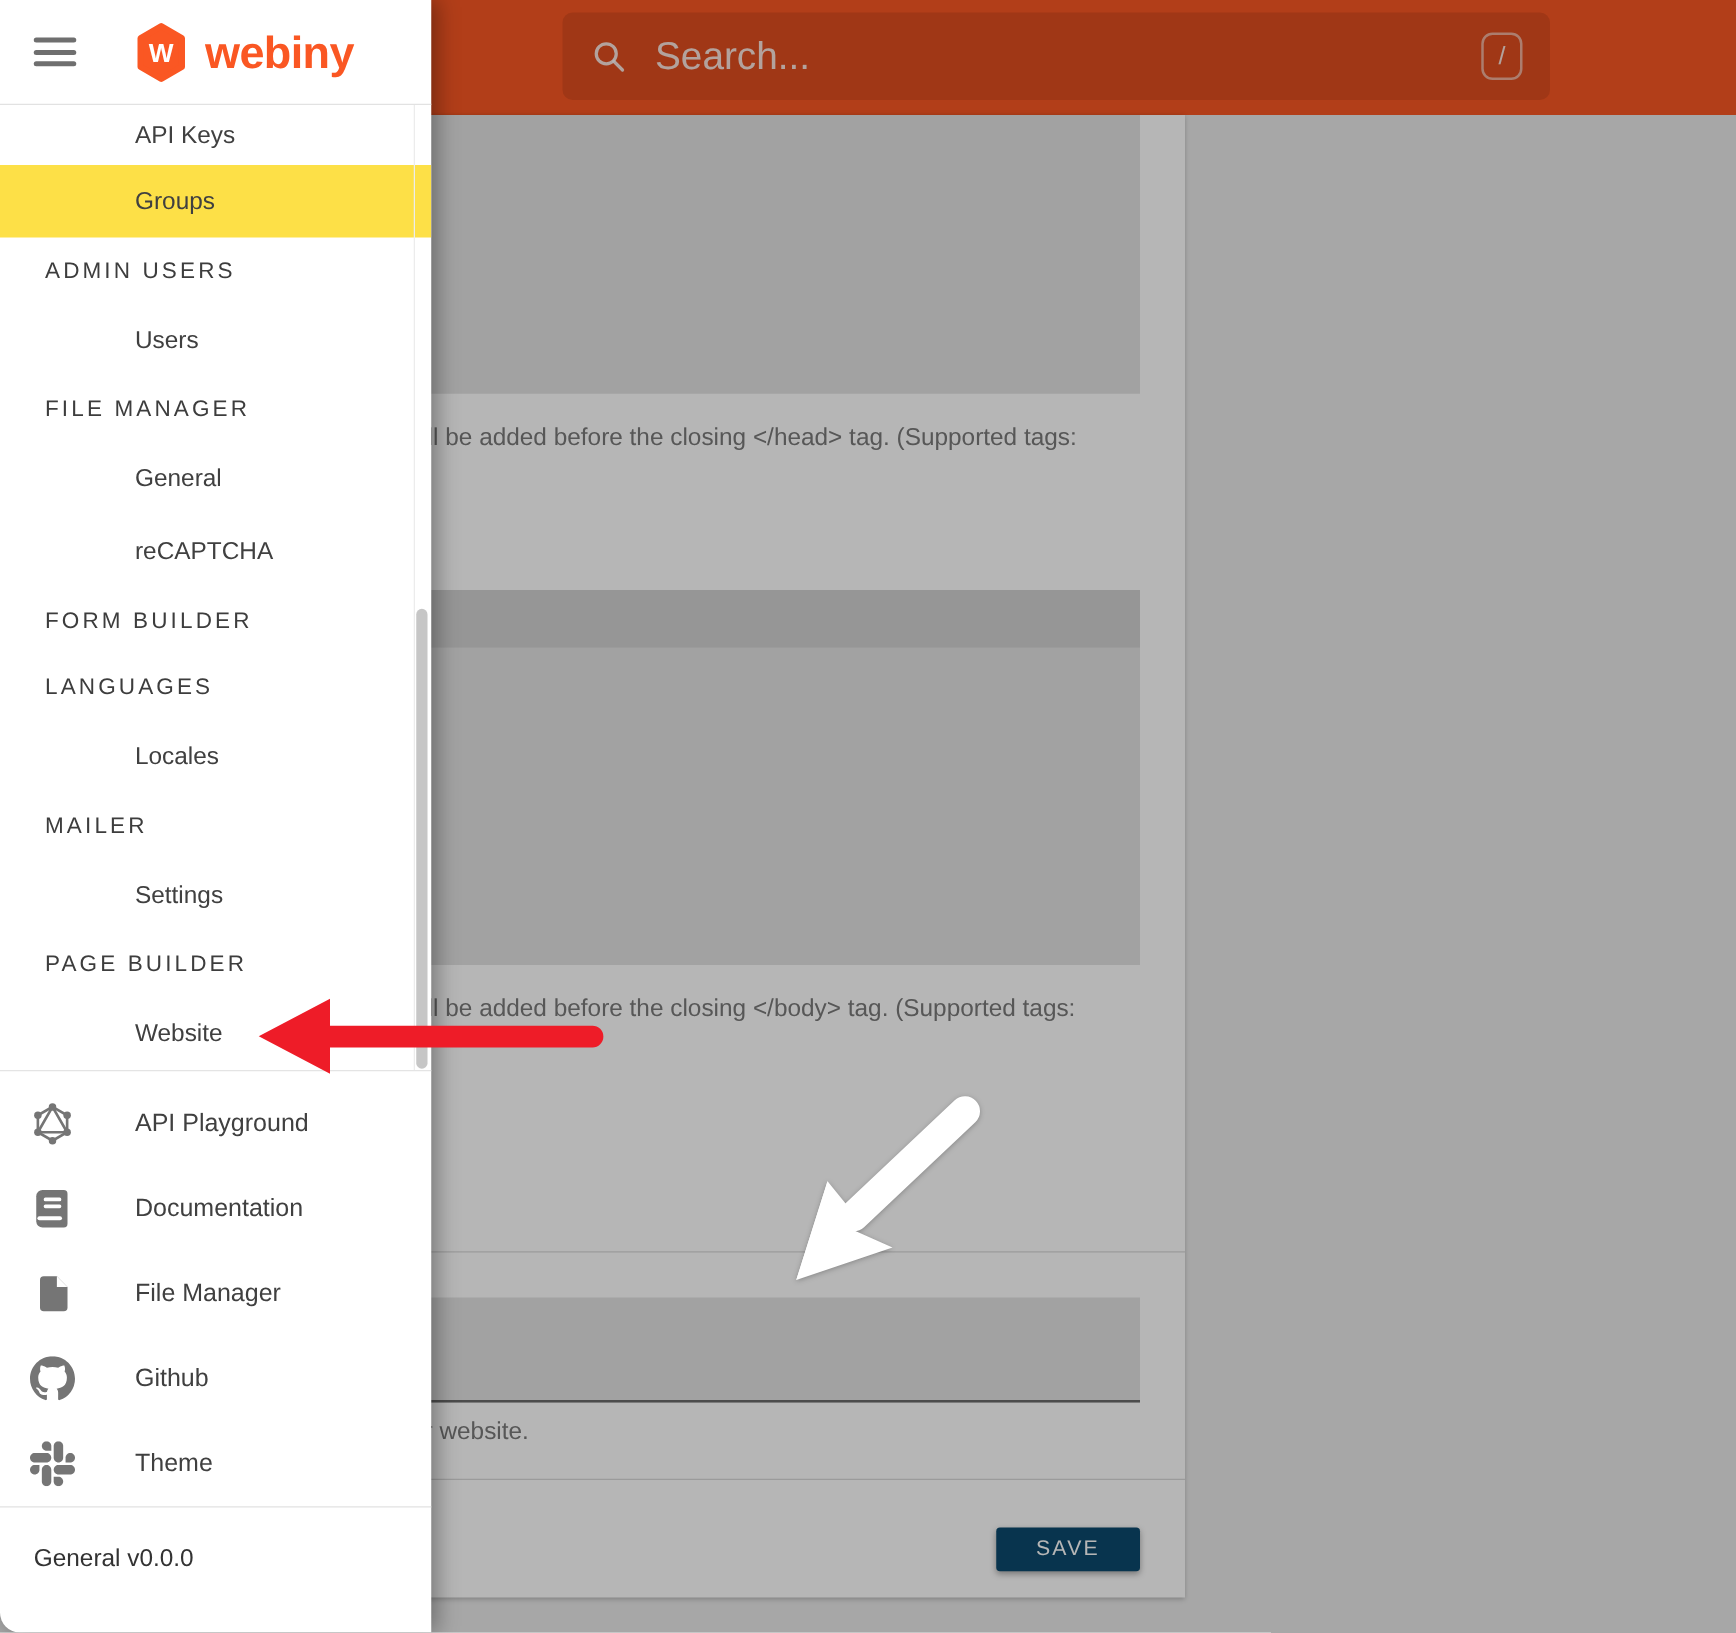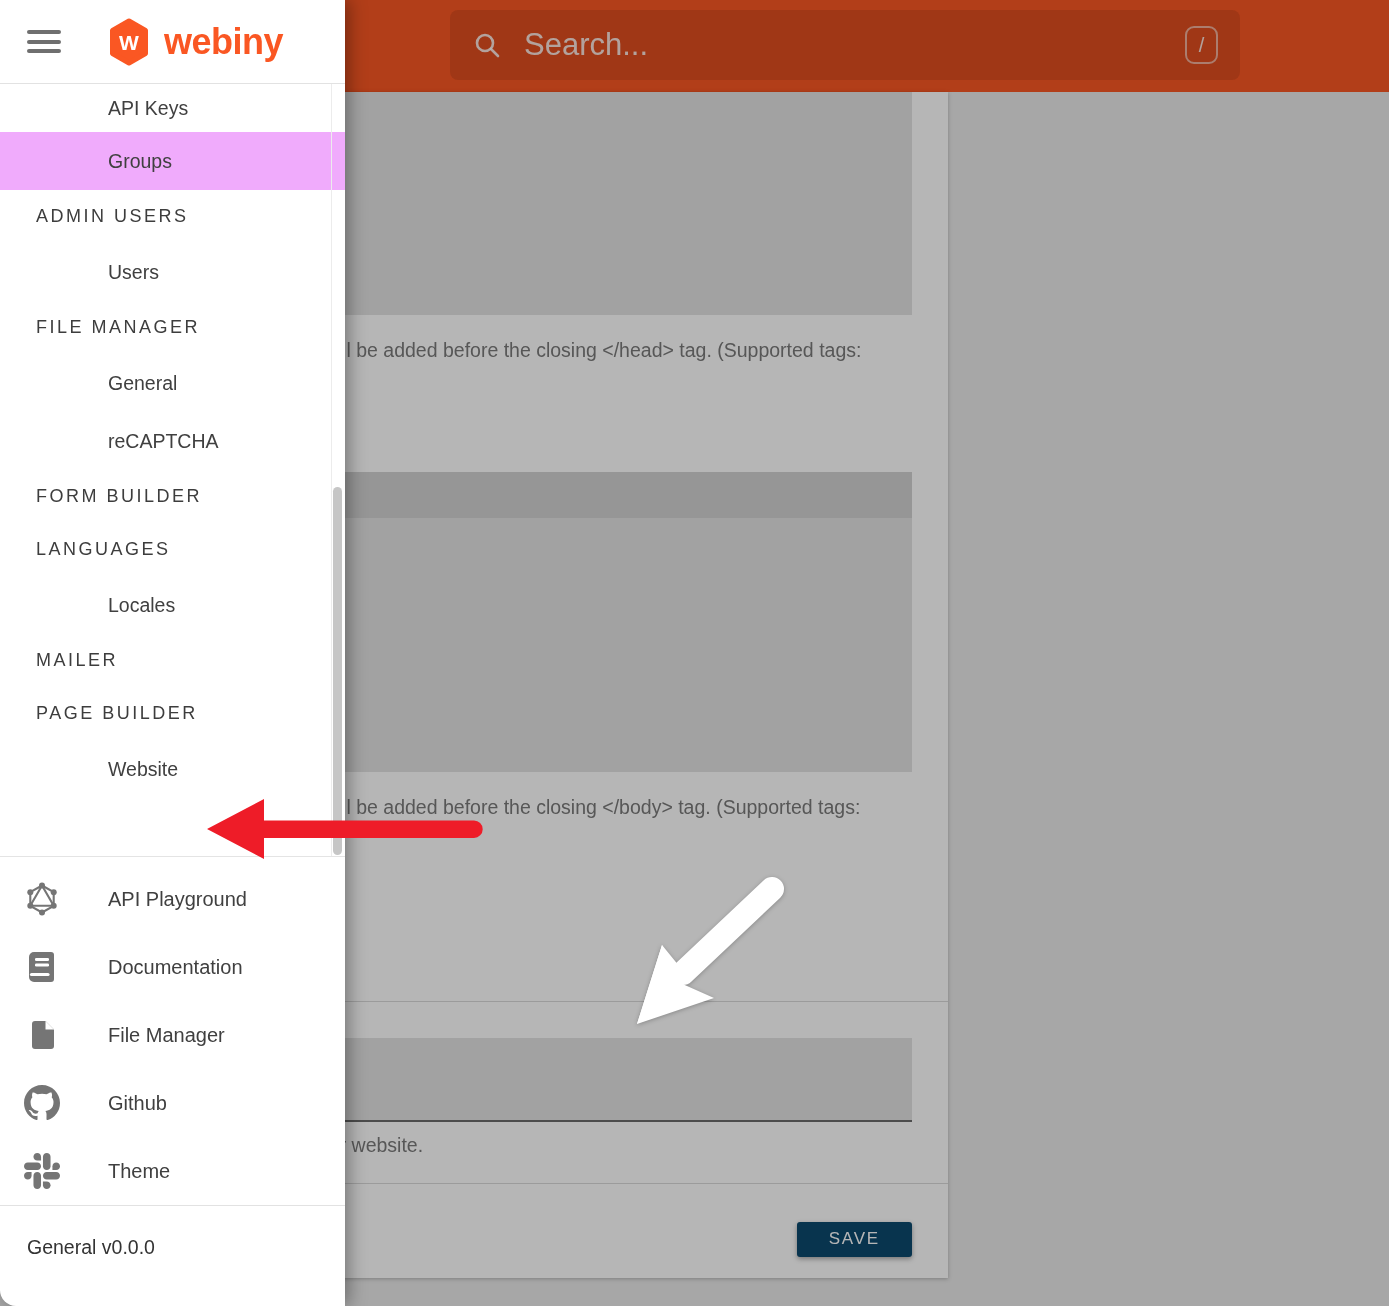--- a/index.html
+++ b/index.html
@@ -97,21 +97,21 @@
   .hamburger { width:34px; cursor:pointer; margin-right:46px; }
   .hamburger div { height:4px; background:#6f6f6f; border-radius:2px; margin:5.5px 0; }
   .brand { display:flex; align-items:center; cursor:pointer; }
   .brand-word { font-size:36px; font-weight:700; color:#fa5723; margin-left:13px; letter-spacing:-0.5px; }
 
   .nav-scroll { position:relative; height:773px; flex:0 0 auto; border-bottom:1px solid #e4e4e4; }
   .nav-list { height:100%; overflow:hidden; }
   .nav-row { display:flex; align-items:center; }
   .nav-row.item { height:58px; padding-left:108px; font-size:19.5px; color:#404040; cursor:pointer; }
   .nav-row.item.first { height:48px; }
-  .nav-row.item.active { background:#f0abfc; }
+  .nav-row.item.active { background:#fde047; }
   .nav-row.section {
     height:53px; padding-left:36px; font-size:18px; letter-spacing:2.5px;
     color:#3d3d3d; text-transform:uppercase;
   }
   .v-scrollbar {
     position:absolute; right:1px; top:0; bottom:0; width:13px;
     border-left:1px solid #ececec;
   }
   .v-thumb {
     position:absolute; right:2px; top:403px; width:9px; height:368px;
@@ -231,20 +231,23 @@
           <span>FORM BUILDER</span>
         </div>
         <div class="nav-row section">
           <span>LANGUAGES</span>
         </div>
         <div class="nav-row item">
           <span>Locales</span>
         </div>
         <div class="nav-row section">
           <span>MAILER</span>
+        </div>
+        <div class="nav-row item">
+          <span>Settings</span>
         </div>
         <div class="nav-row section">
           <span>PAGE BUILDER</span>
         </div>
         <div class="nav-row item">
           <span>Website</span>
         </div>
       </div>
     <div class="v-scrollbar">
       <div class="v-thumb"></div>

